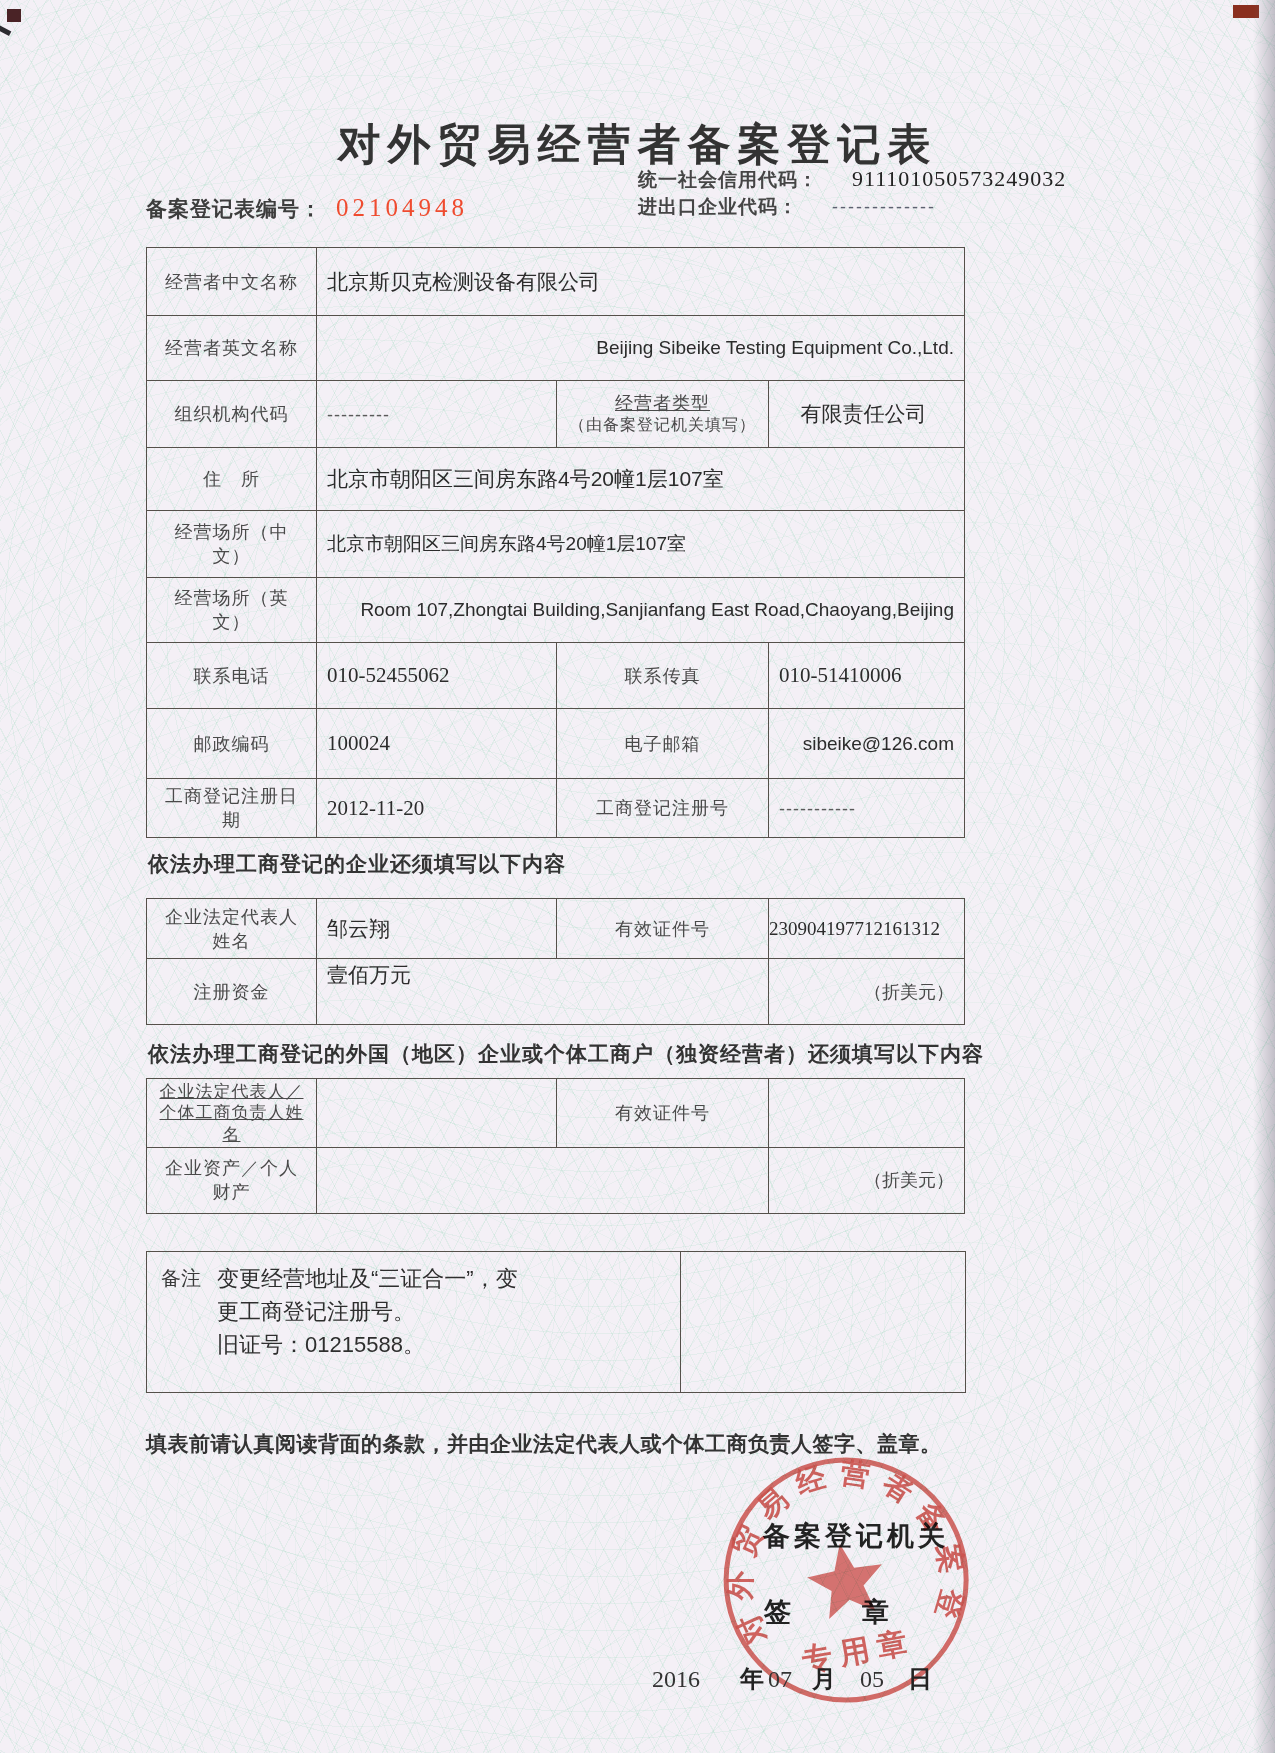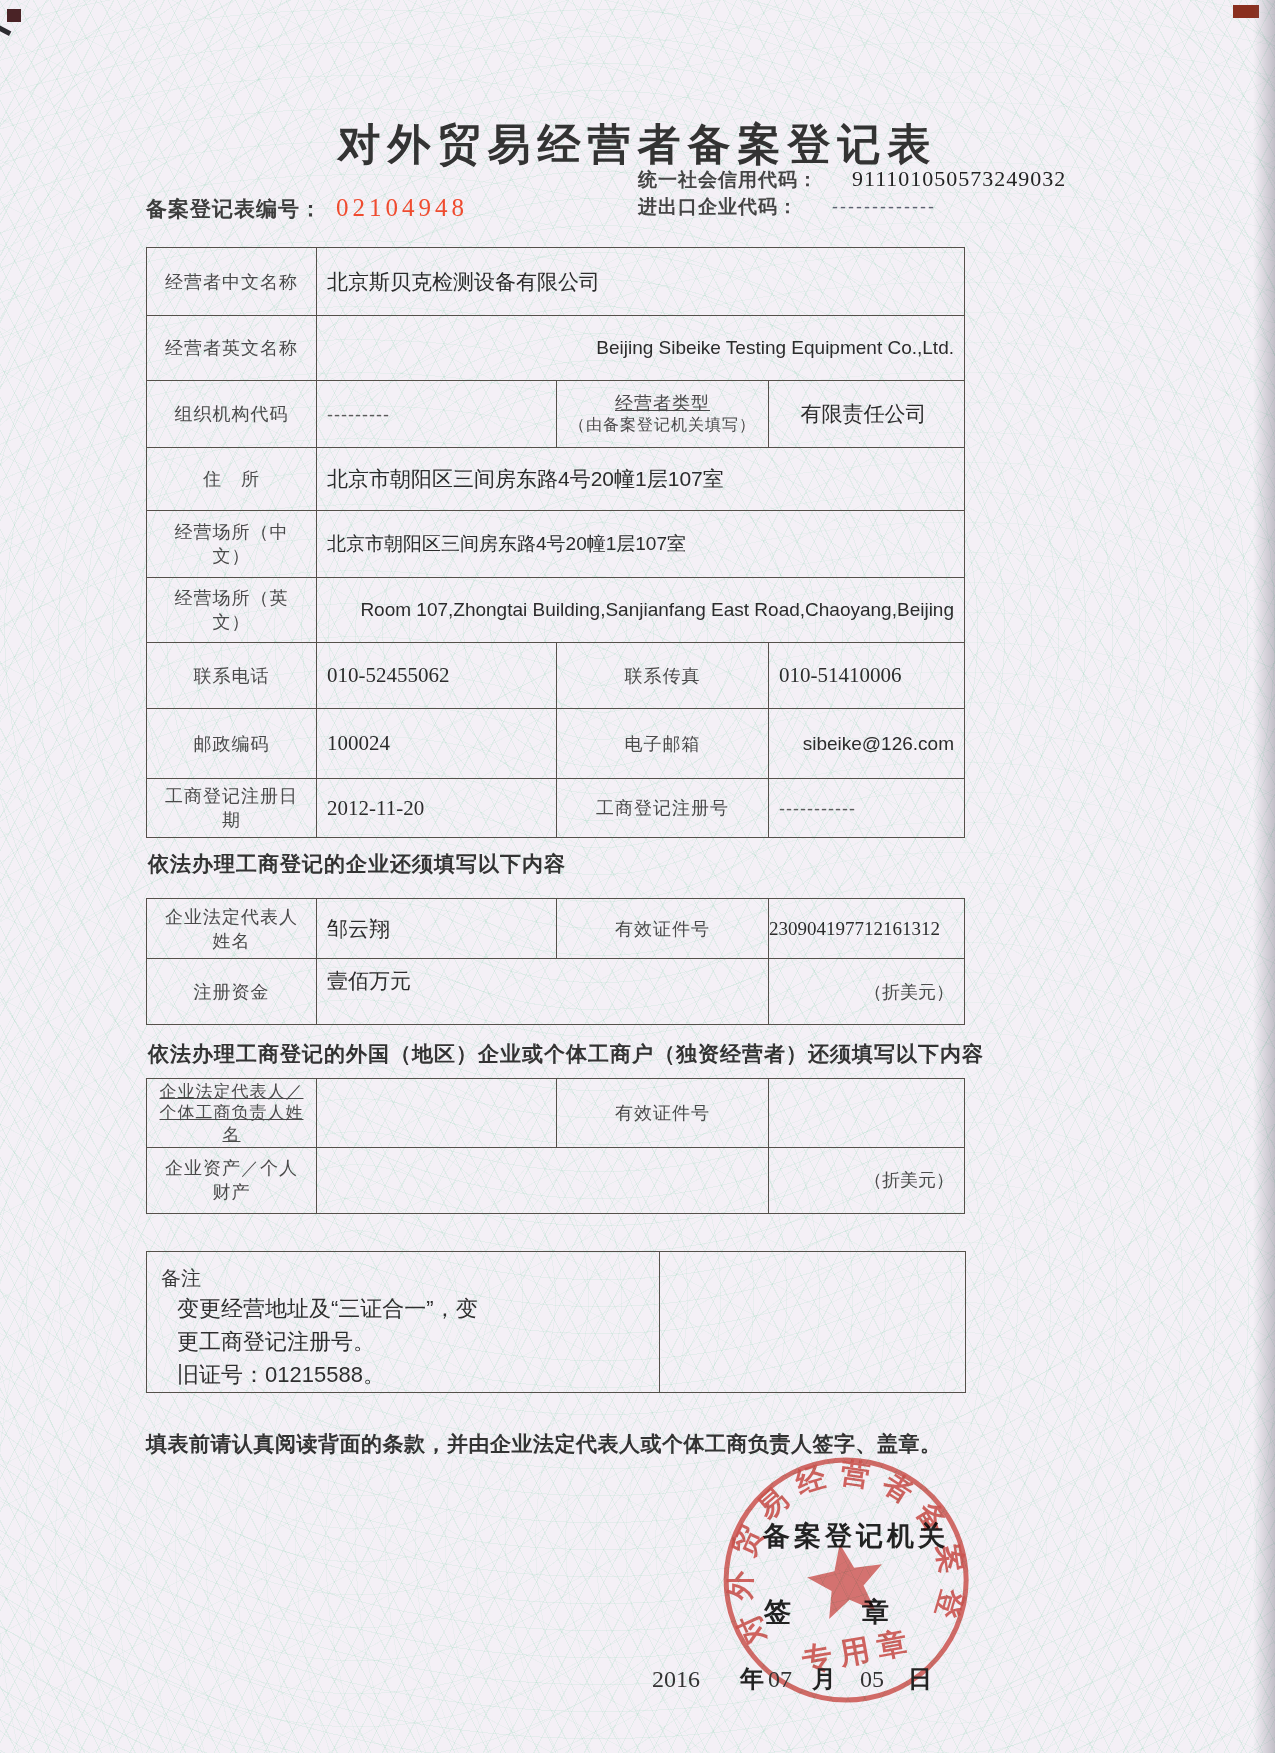--- a/index.html
+++ b/index.html
@@ -51,21 +51,21 @@
   td.val-num{font-family:"Liberation Serif","DejaVu Serif",serif;font-size:21px;color:#2b2b2b;padding-left:16px;}
   .dashes{color:#5a5a5a;letter-spacing:1px;font-size:18px;}
   .two-line{line-height:1.25;display:block;text-decoration:underline;}
   .sub{font-size:16px;display:block;}
   .usd{text-align:right;font-size:18px;color:#4a4a4a;padding-right:10px;}
 
   .section-heading{position:absolute;left:148px;font-size:21px;font-weight:bold;color:#333;letter-spacing:1px;}
 
   .remark-box{position:absolute;left:146px;top:1251px;width:818px;height:140px;
     border:1.6px solid #55504a;display:flex;}
-  .remark-left{width:494px;border-right:1.6px solid #55504a;padding:10px 4px 8px 14px;display:flex;flex-direction:column;}
+  .remark-left{width:494px;border-right:1.6px solid #55504a;padding:10px 25px 8px 14px;display:flex;}
   .remark-right{flex:1;}
   .remark-label{font-size:20px;color:#3a3a3a;flex:none;margin-top:3px;}
   .remark-text{margin-left:16px;font-size:22px;color:#2e2e2e;line-height:1.5;font-weight:500;}
 
   .footer-note{position:absolute;left:146px;top:1430px;font-size:21px;font-weight:600;color:#333;letter-spacing:.5px;}
 
   .authority{position:absolute;left:742px;top:1518px;width:228px;text-align:center;
     font-size:27px;font-weight:bold;color:#222;letter-spacing:4px;}
   .seal-label{position:absolute;left:742px;top:1594px;width:228px;text-align:left;
     font-size:27px;font-weight:bold;color:#222;letter-spacing:22px;text-indent:22px;}
@@ -173,21 +173,21 @@
       </colgroup>
     <tbody>
         <tr style="height:60px">
       <td class="lbl">企业法定代表人姓名</td>
       <td class="val">邹云翔</td>
       <td class="lbl">有效证件号</td>
       <td class="val-num" style="font-size:19px;padding-left:0;">230904197712161312</td>
     </tr>
     <tr style="height:66px">
       <td class="lbl">注册资金</td>
-      <td class="val" colspan="2" style="vertical-align:top;padding-top:8px;">壹佰万元</td>
+      <td class="val" colspan="2" style="vertical-align:top;padding-top:2px;">壹佰万元</td>
       <td class="usd">（折美元）</td>
     </tr>
   </tbody>
     </table>
 
   <div class="section-heading" style="top:1040px;">依法办理工商登记的外国（地区）企业或个体工商户（独资经营者）还须填写以下内容</div>
 
   <table class="grid" style="top:1078px;">
     <colgroup>
         <col style="width:170px">

